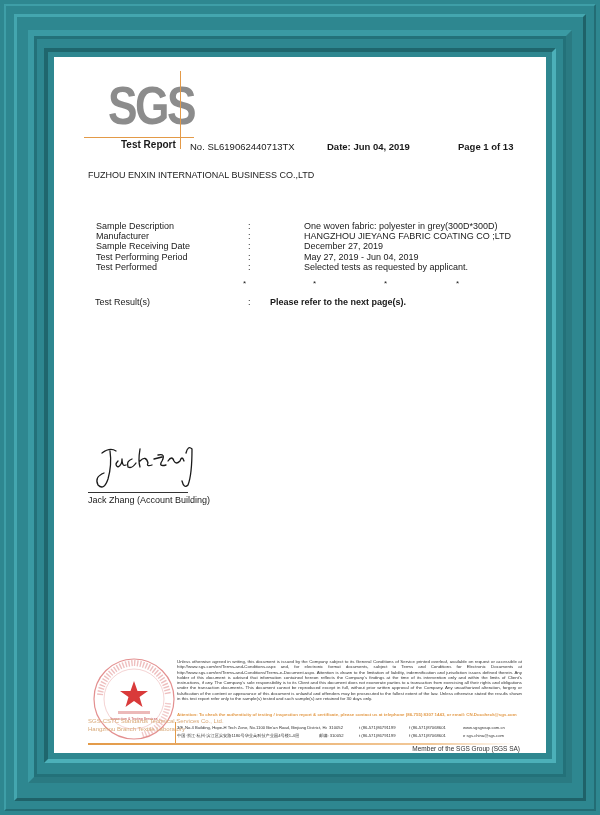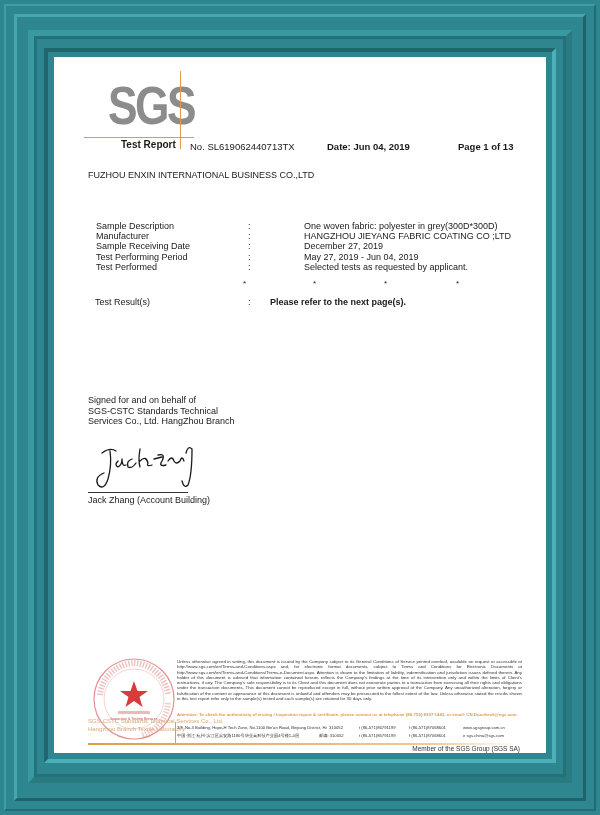--- a/index.html
+++ b/index.html
@@ -141,25 +141,20 @@
     <span class="stars" style="left:259px">*</span>
     <span class="stars" style="left:330px">*</span>
     <span class="stars" style="left:402px">*</span>
 
     <div class="result">
       <span class="lbl">Test Result(s)</span>
       <span class="colon">:</span>
       <span class="val">Please refer to the next page(s).</span>
     </div>
 
-    <div class="signed">
-      <div>Signed for and on behalf of</div>
-      <div>SGS-CSTC Standards Technical</div>
-      <div>Services Co., Ltd. HangZhou Branch</div>
-    </div>
 
     <svg class="sig" width="110" height="60" viewBox="0 0 110 60">
       <path d="M14 18 Q22 12 28 16 M22 16 Q24 30 20 44 Q16 56 10 50 Q6 42 16 38
                M30 26 Q26 30 30 32 Q34 30 34 24 Q34 32 38 30
                M44 24 Q38 26 40 32 Q44 34 48 28
                M52 14 Q50 26 52 32 M52 26 Q58 20 60 28 Q58 32 64 30
                M66 24 L74 22 M70 20 Q78 18 74 26 Q70 32 78 30
                M80 26 Q84 20 86 26 Q88 30 92 26 Q94 20 96 26
                M98 18 Q100 10 104 14 Q104 40 100 50 Q96 54 94 46" fill="none" stroke="#1a1a1a" stroke-width="1.3" stroke-linecap="round" stroke-linejoin="round"></path>
     </svg>

